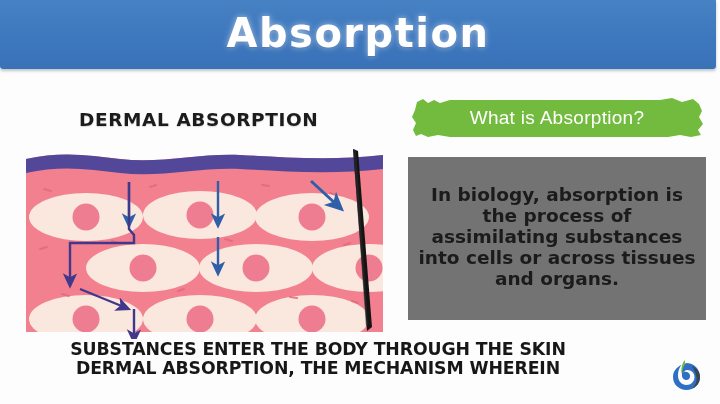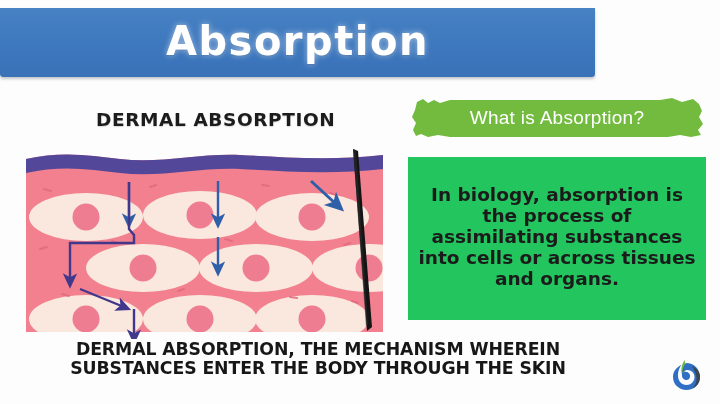--- a/index.html
+++ b/index.html
@@ -13,22 +13,22 @@
     position: relative;
     overflow: hidden;
     font-family: "Liberation Sans", sans-serif;
     background: #fdfdfd;
   }
 
   
   .header-banner {
     position: absolute;
     left: 0;
-    top: 8px;
-    width: 595px;
+    top: 0;
+    width: 716px;
     height: 69px;
     background: linear-gradient(180deg, #4782c4 0%, #3d77bd 55%, #3a72b8 100%);
     box-shadow: 0 2px 3px rgba(120,130,140,0.45);
     border-bottom-left-radius: 3px;
     border-bottom-right-radius: 3px;
     display: flex;
     align-items: center;
     justify-content: center;
   }
   .header-title {
@@ -45,21 +45,21 @@
   
   .diagram-panel {
     position: absolute;
     left: 0;
     top: 69px;
     width: 400px;
     height: 270px;
   }
   .diagram-label {
     position: absolute;
-    left: 96px;
+    left: 79px;
     top: 40px;
     font-size: 18.5px;
     font-weight: bold;
     color: #1c1c1c;
     letter-spacing: 0.6px;
     font-family: "DejaVu Sans", sans-serif;
     white-space: nowrap;
     text-shadow: 0 1px 1px rgba(180,180,180,0.5);
   }
   .skin-svg {
@@ -104,21 +104,21 @@
     letter-spacing: 0.3px;
     padding-right: 6px;
     box-sizing: border-box;
   }
   .definition-box {
     position: absolute;
     left: 8px;
     top: 88px;
     width: 298px;
     height: 163px;
-    background: #22c55e;
+    background: #737373;
     display: flex;
     align-items: center;
     justify-content: center;
     box-sizing: border-box;
     padding: 4px 8px 6px 8px;
   }
   .definition-text {
     color: #1b1b1b;
     font-size: 18.5px;
     line-height: 1.13;
@@ -266,21 +266,21 @@
     </svg>
     <div class="question-text">What is Absorption?</div>
   </div>
 
   <div class="definition-box">
     <div class="definition-text">In biology, absorption is the process of assimilating substances into cells or across tissues and organs.</div>
   </div>
 </div>
 
 <div class="caption">
+  <div>SUBSTANCES ENTER THE BODY THROUGH THE SKIN</div>
   <div>DERMAL ABSORPTION, THE MECHANISM WHEREIN</div>
-  <div>SUBSTANCES ENTER THE BODY THROUGH THE SKIN</div>
 </div>
 
 <svg class="logo" viewBox="0 0 36 36">
   <path d="M16.5,3 C13,9 12.5,14 14.5,19 C17,15.5 18.5,10 16.5,3 Z" fill="#6aba3e"></path>
   <path d="M18,6 C26,6 32,12 32,20 C32,27.5 26,33 18.5,33 C11,33 5,27.5 5,20 C5,14.5 8.5,10 13.5,8 C11,11 10,14.5 10,18.5 C10,24 13.5,28 18.5,28 C23,28 26.5,24.5 26.5,20 C26.5,16 23.5,13 19.5,13 C17,13 15,14.5 14.5,16.5 C16,14 20,14.5 21.5,17 C23,19.5 21.5,23 18.5,23 C15.5,23 13.5,20.5 14,17 C14.5,11.5 16,8 18,6 Z" fill="#2f6fc4"></path>
   <path d="M24,9 C29.5,11.5 32,15.5 32,20 C32,25 29,29.5 24.5,31.5 C27.5,28 29,24.5 28.5,20.5 C28,16 26,12 24,9 Z" fill="#3b4550"></path>
 </svg>
 
 </body></html>

